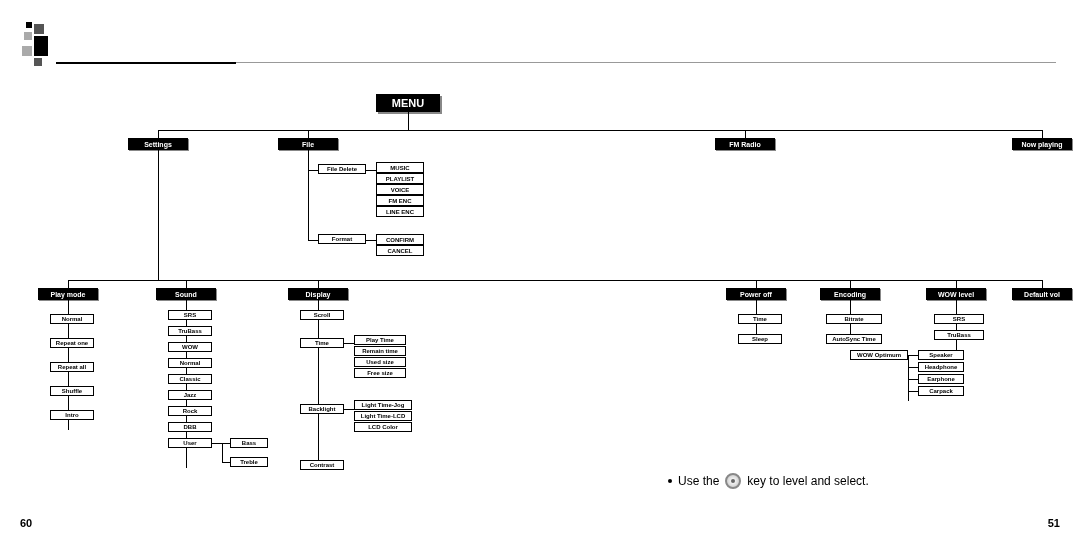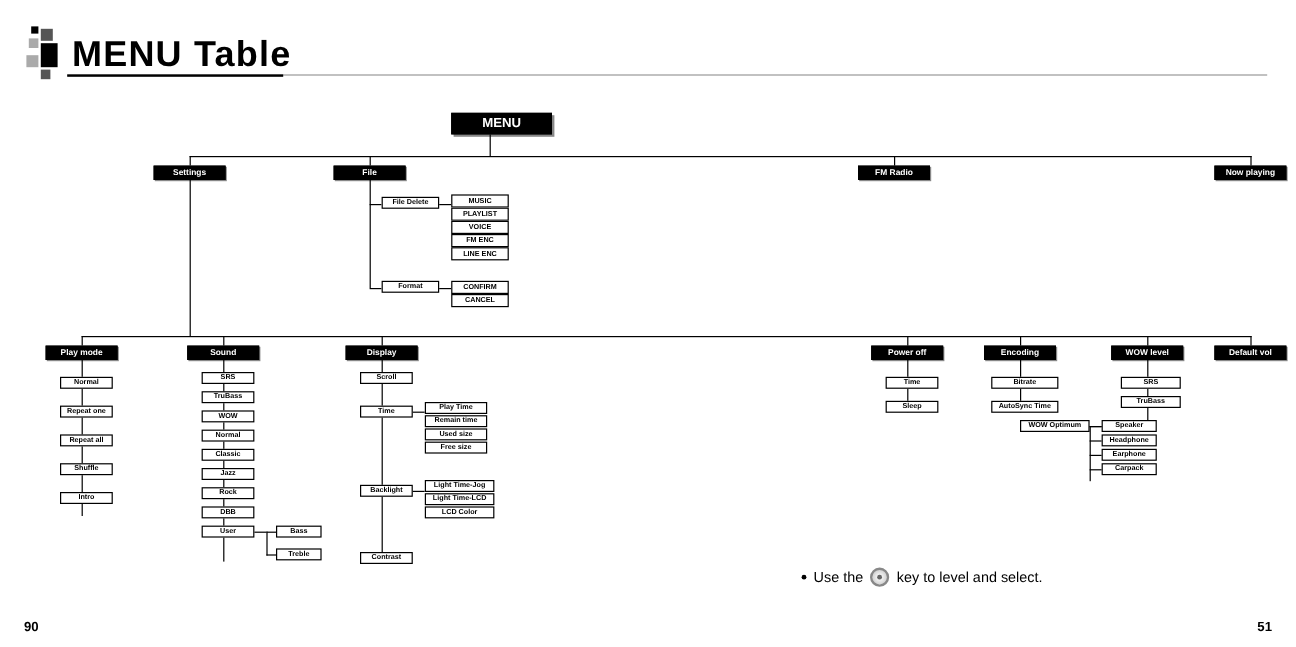--- a/index.html
+++ b/index.html
@@ -112,26 +112,25 @@
 
 <div class="header">
   <div class="header-blocks">
     <div class="blk" style="left:6px;top:0;width:6px;height:6px"></div>
     <div class="blk g" style="left:14px;top:2px;width:10px;height:10px"></div>
     <div class="blk l" style="left:4px;top:10px;width:8px;height:8px"></div>
     <div class="blk" style="left:14px;top:14px;width:14px;height:20px"></div>
     <div class="blk l" style="left:2px;top:24px;width:10px;height:10px"></div>
     <div class="blk g" style="left:14px;top:36px;width:8px;height:8px"></div>
   </div>
-  <div class="page-title">MENU Table</div>
 </div>
 <div class="title-underline"></div>
 <div class="title-underline-dark"></div>
 
-<div class="box menu-root" style="left:376px;top:94px;width:84px;height:18px">MENU</div>
+<div class="box menu-root" style="left:376px;top:94px;width:64px;height:18px">MENU</div>
 
 <div class="line" style="left:408px;top:112px;width:1px;height:18px"></div>
 
 <div class="line" style="left:158px;top:130px;width:885px;height:1px"></div>
 
 <div class="line" style="left:158px;top:130px;width:1px;height:8px"></div>
 <div class="line" style="left:308px;top:130px;width:1px;height:8px"></div>
 <div class="line" style="left:745px;top:130px;width:1px;height:8px"></div>
 <div class="line" style="left:1042px;top:130px;width:1px;height:8px"></div>
 
@@ -242,14 +241,14 @@
 <div class="line" style="left:908px;top:391px;width:10px;height:1px"></div>
 <div class="line" style="left:908px;top:355px;width:10px;height:1px"></div>
 
 <div class="note">
   <span class="bullet"></span>
   <span>Use the</span>
   <span class="joy"></span>
   <span>key to level and select.</span>
 </div>
 
-<div class="pagenum-l">90</div>
+<div class="pagenum-l">60</div>
 <div class="pagenum-r">51</div>
 
 </body></html>

